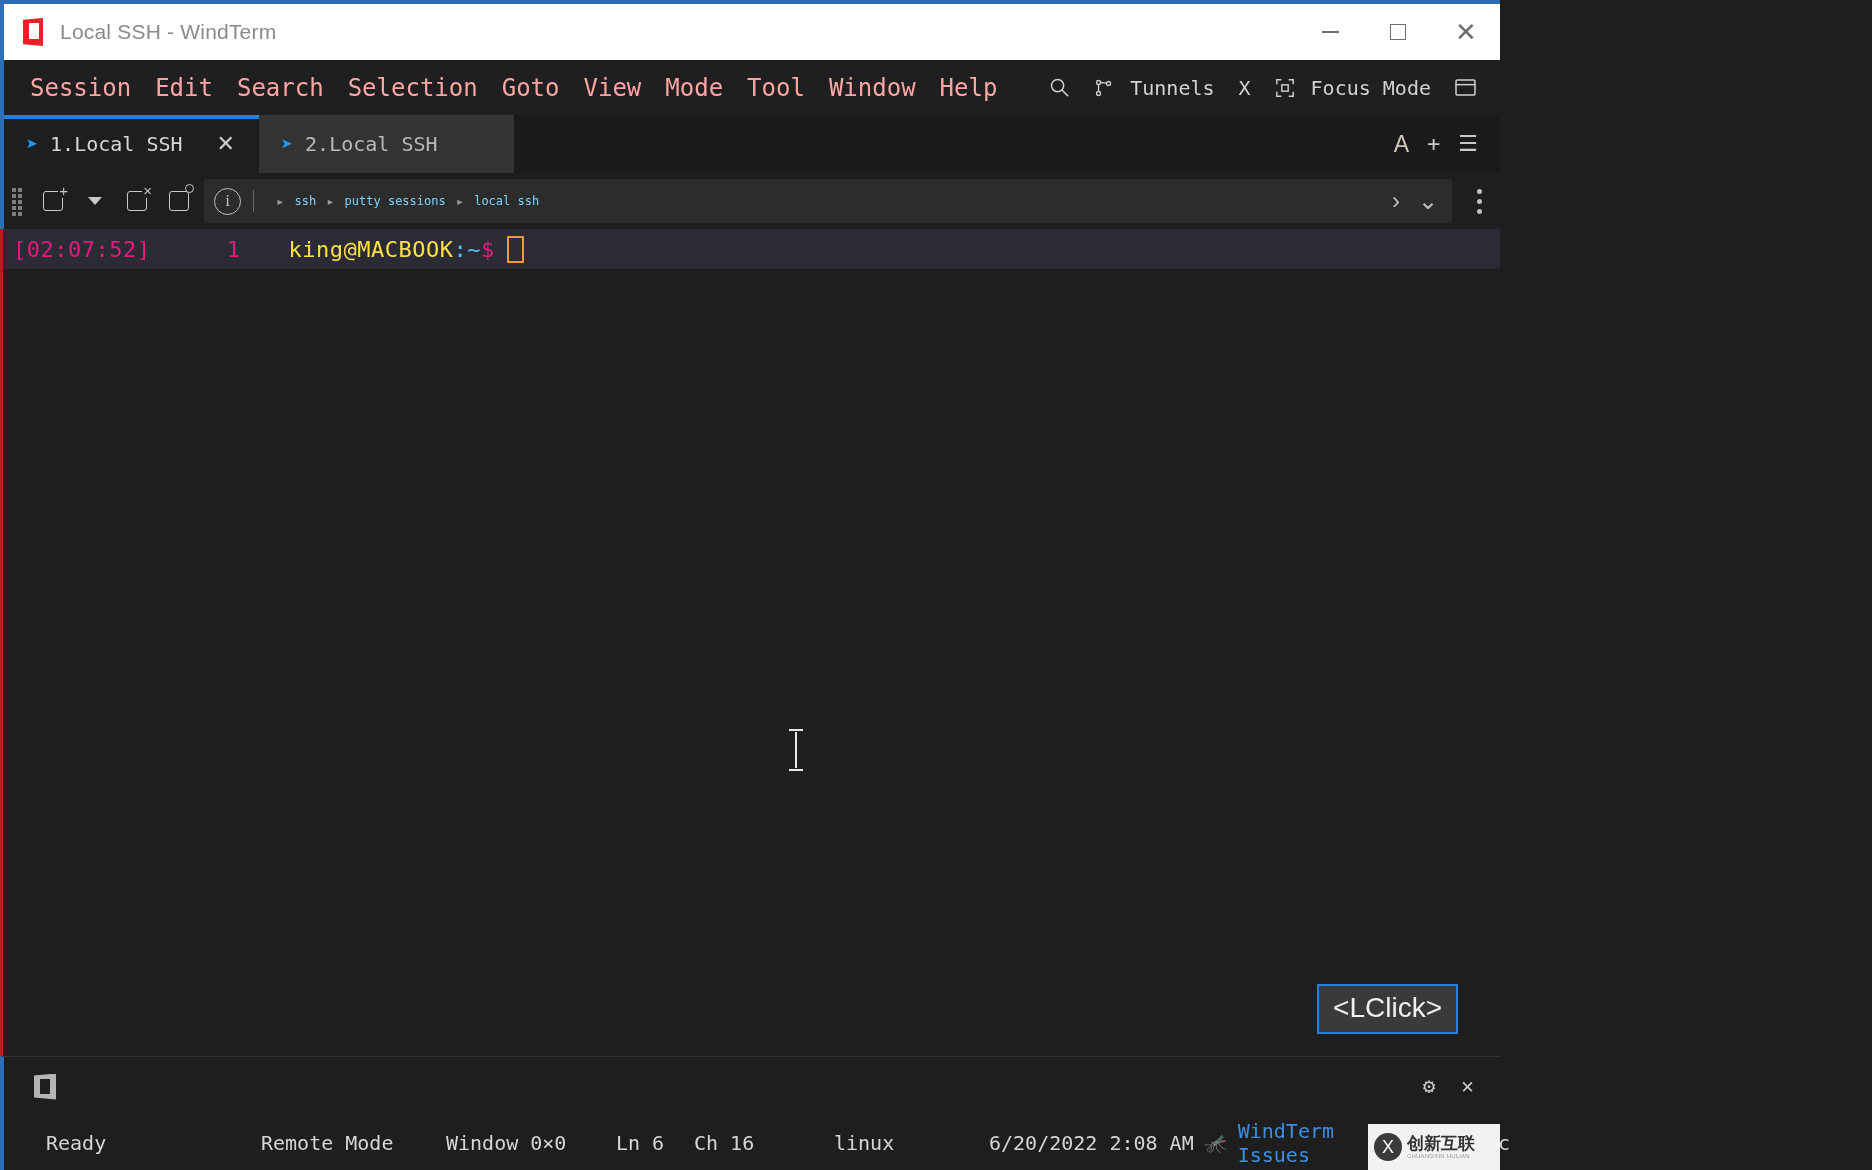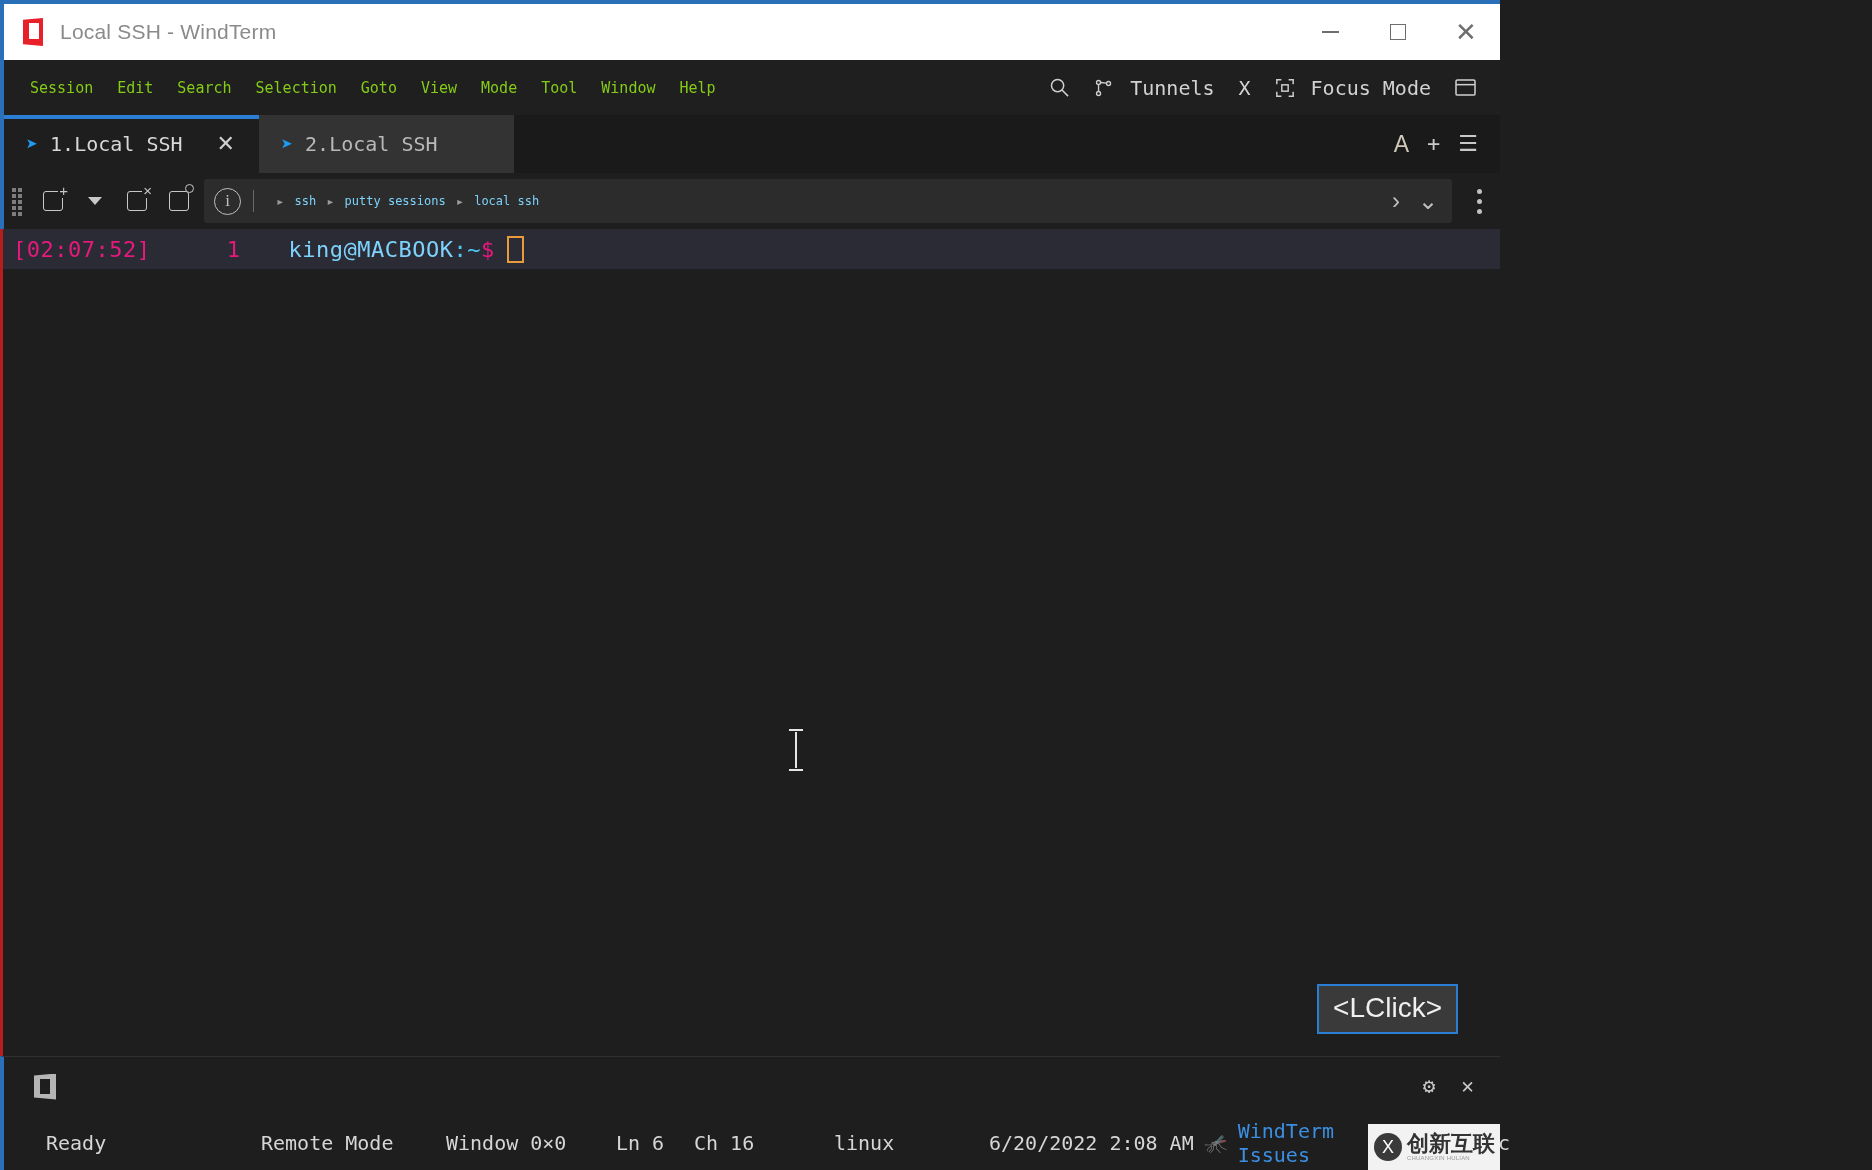--- a/index.html
+++ b/index.html
@@ -57,21 +57,21 @@
 
   
   .menubar {
     flex: 0 0 55px; height: 55px;
     background: #1f1f1f;
     display: flex; align-items: center;
     border-left: 4px solid #2a6fb8;
     padding-left: 14px;
   }
   .menu-item {
-    font-size: 15px; color: #84cc16;
+    font-size: 24px; color: #fca5a5;
     padding: 7px 12px; white-space: nowrap;
   }
   .menu-right { margin-left: auto; display: flex; align-items: center; padding-right: 14px; gap: 4px; }
   .mr-item {
     display: flex; align-items: center; gap: 16px;
     padding: 6px 10px; color: #d2d2d2; font-size: 20px; white-space: nowrap;
   }
 
   
   .tabbar {
@@ -156,21 +156,21 @@
     overflow: hidden;
   }
   .term-line {
     height: 40px; background: #2b2b35;
     display: flex; align-items: center;
     font-size: 22px; letter-spacing: .5px;
   }
   .ts { color: #e8197d; padding-left: 10px; }
   .lineno { color: #e8197d; width: 90px; text-align: right; }
   .cmdarea { display: flex; align-items: center; margin-left: 48px; }
-  .c-green { color: #7dd3fc; }
+  .c-green { color: #fde047; }
   .c-cyan  { color: #4ec9f5; }
   .c-pink  { color: #e8197d; }
   .cursor {
     display: inline-block; width: 17px; height: 27px;
     border: 2px solid #e89a3c; margin-left: 12px;
   }
   .mouse-cursor {
     position: absolute; left: 786px; top: 500px;
     width: 14px; height: 42px; pointer-events: none;
   }
@@ -219,21 +219,21 @@
     position: absolute; right: 0; bottom: 0;
     width: 132px; height: 46px; background: #f2f2f2;
     display: flex; align-items: center; gap: 5px; padding-left: 6px;
   }
   .wm-x {
     width: 28px; height: 28px; border-radius: 50%; background: #3a3a3a;
     color: #fff; font-family: "Liberation Sans", sans-serif; font-size: 18px;
     display: flex; align-items: center; justify-content: center; flex: 0 0 auto;
   }
   .wm-txt { display: flex; flex-direction: column; line-height: 1.05; }
-  .wm-cn { font-family: "Liberation Sans", sans-serif; font-size: 22px; color: #333; font-weight: bold; }
+  .wm-cn { font-family: "Liberation Sans", sans-serif; font-size: 17px; color: #333; font-weight: bold; }
   .wm-en { font-family: "Liberation Sans", sans-serif; font-size: 6px; color: #999; letter-spacing: .2px; }
 </style>
 </head>
 <body>
 
 <div id="app">
 
   <div class="top-accent"></div>
 
   <div class="titlebar">

